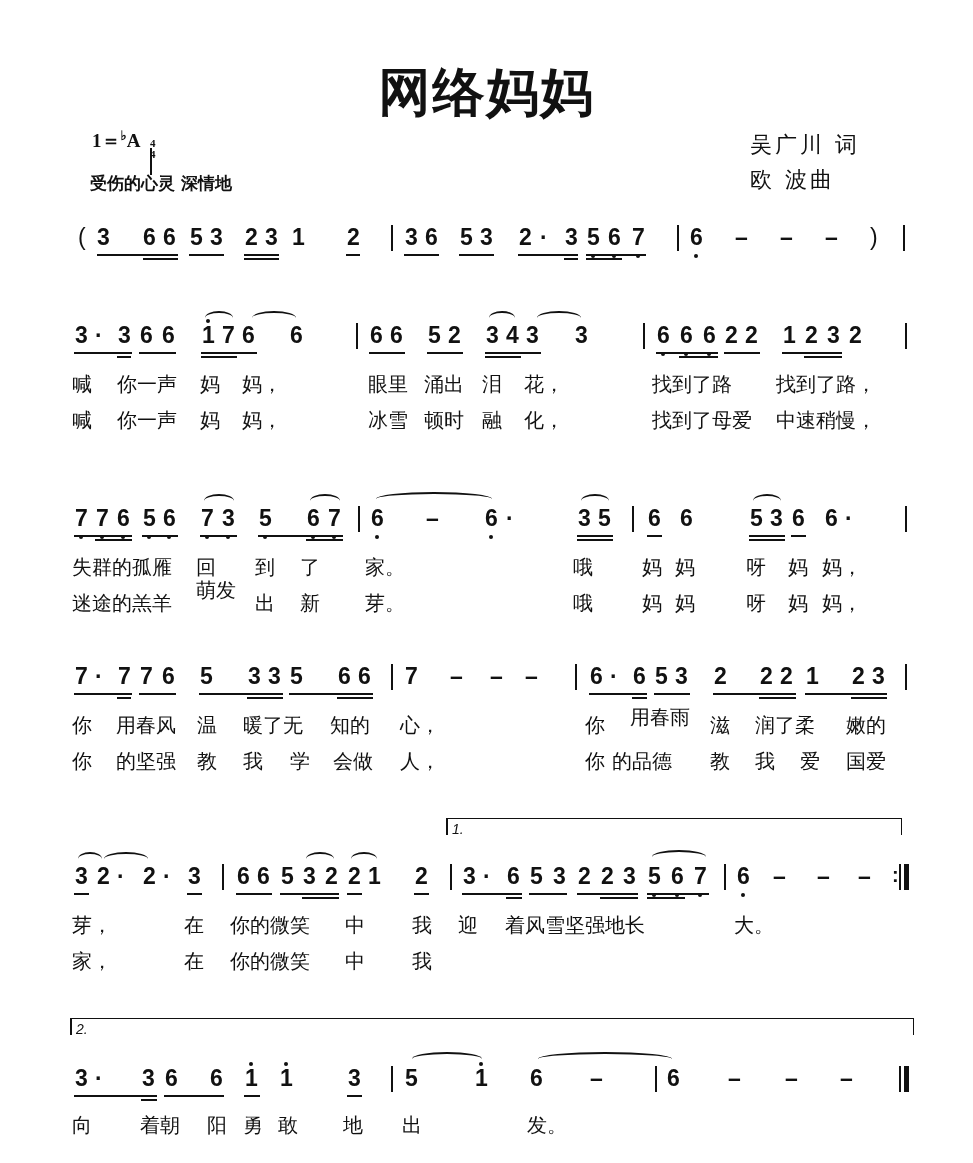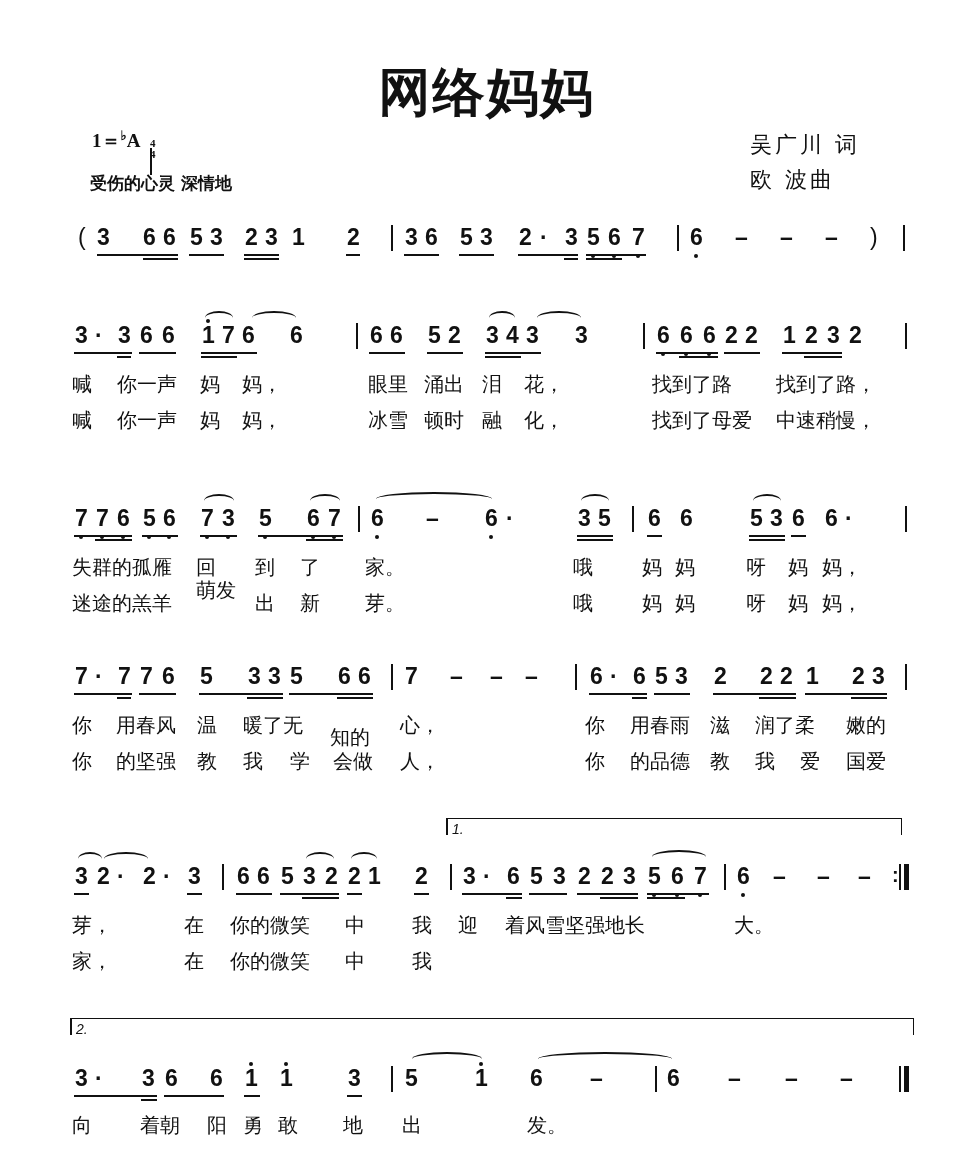--- a/index.html
+++ b/index.html
@@ -270,37 +270,37 @@
   <div class="ul" style="left:713px;top:29px;width:83px"></div>
   <div class="ul" style="left:759px;top:33px;width:37px"></div>
   <div class="ul" style="left:805px;top:29px;width:82px"></div>
   <div class="ul" style="left:851px;top:33px;width:36px"></div>
   <div class="bar" style="left:905px;top:0px"></div>
 
   <span class="ly" style="left:72px;top:48px">你</span>
   <span class="ly" style="left:116px;top:48px">用春风</span>
   <span class="ly" style="left:197px;top:48px">温</span>
   <span class="ly" style="left:243px;top:48px">暖了无</span>
-  <span class="ly" style="left:330px;top:60px">知的</span>
+  <span class="ly" style="left:330px;top:48px">知的</span>
   <span class="ly" style="left:400px;top:48px">心，</span>
   <span class="ly" style="left:585px;top:48px">你</span>
-  <span class="ly" style="left:630px;top:48px">用春雨</span>
+  <span class="ly" style="left:630px;top:40px">用春雨</span>
   <span class="ly" style="left:710px;top:48px">滋</span>
   <span class="ly" style="left:755px;top:48px">润了柔</span>
   <span class="ly" style="left:846px;top:48px">嫩的</span>
 
   <span class="ly" style="left:72px;top:84px">你</span>
   <span class="ly" style="left:116px;top:84px">的坚强</span>
   <span class="ly" style="left:197px;top:84px">教</span>
   <span class="ly" style="left:243px;top:84px">我</span>
   <span class="ly" style="left:290px;top:84px">学</span>
   <span class="ly" style="left:333px;top:84px">会做</span>
   <span class="ly" style="left:400px;top:84px">人，</span>
   <span class="ly" style="left:585px;top:84px">你</span>
-  <span class="ly" style="left:630px;top:84px">的品德</span>
+  <span class="ly" style="left:612px;top:84px">的品德</span>
   <span class="ly" style="left:710px;top:84px">教</span>
   <span class="ly" style="left:755px;top:84px">我</span>
   <span class="ly" style="left:800px;top:84px">爱</span>
   <span class="ly" style="left:846px;top:84px">国爱</span>
 </div>
 
 <div class="vbox" style="left:446px;top:818px;width:456px;">
   <span class="l"></span>
     <span class="r"></span>
   <span class="t">1.</span>

